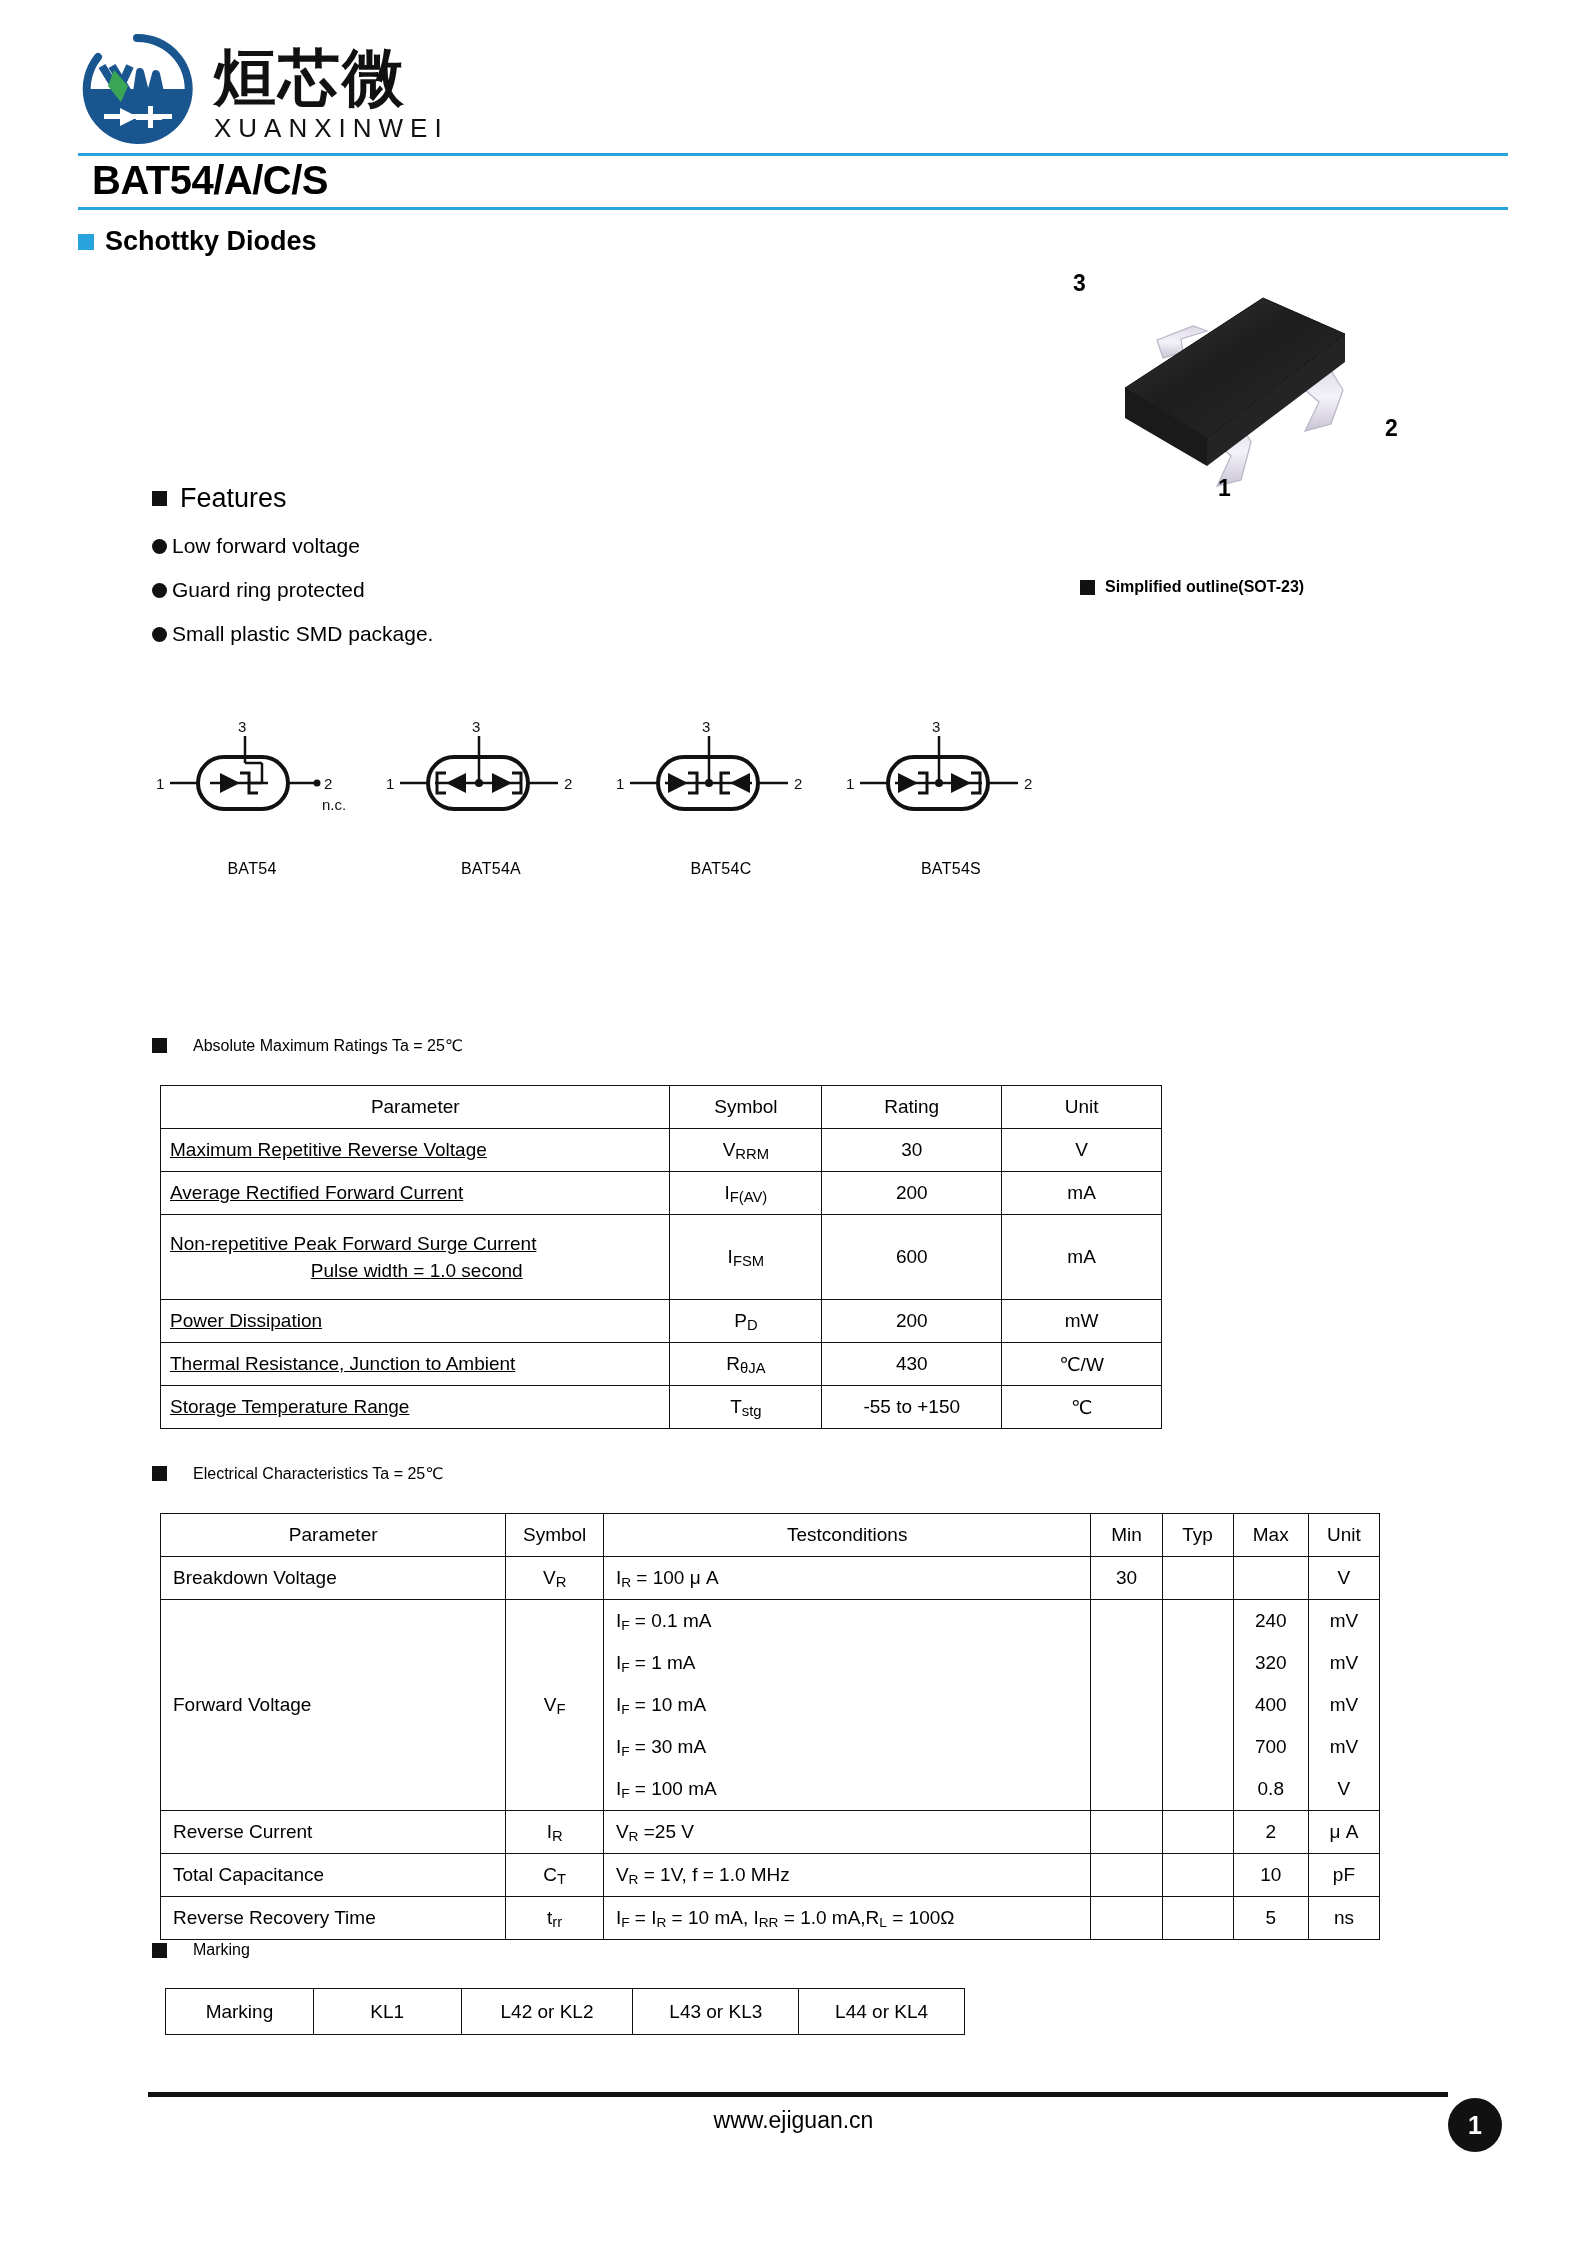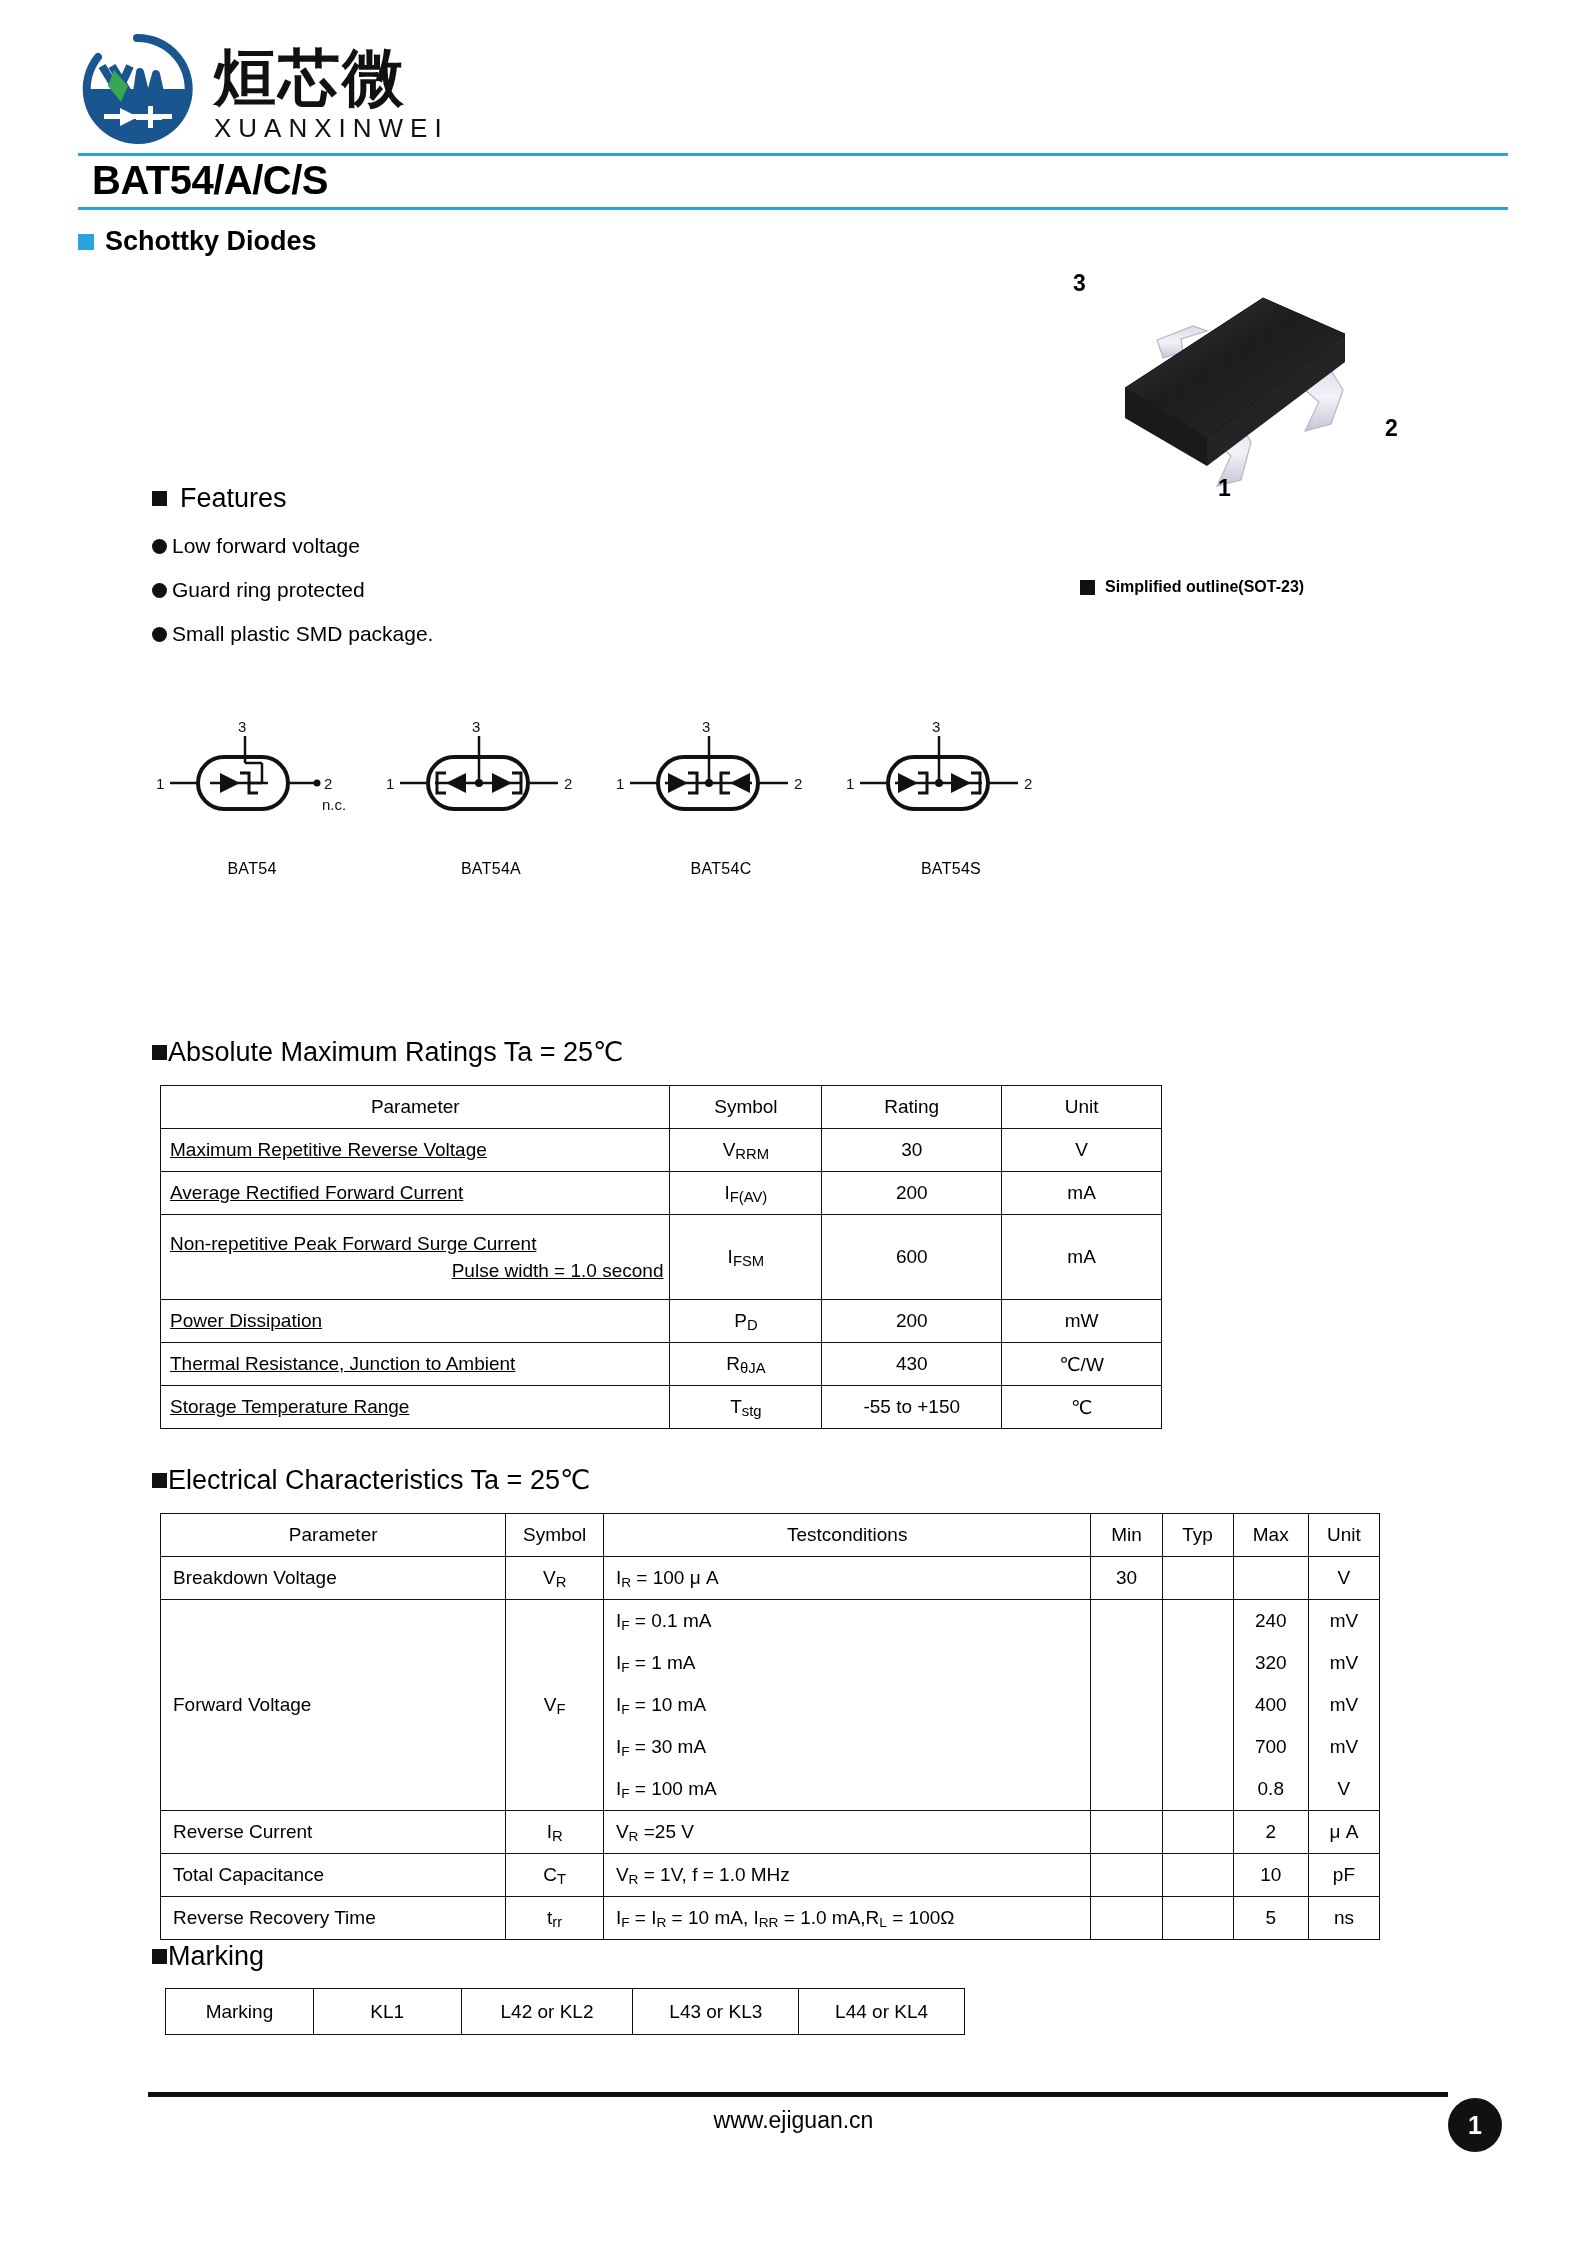--- a/index.html
+++ b/index.html
@@ -37,29 +37,29 @@
   .pkg{position:absolute;left:1095px;top:290px;width:330px;height:200px;}
   .pkg-label{position:absolute;left:1080px;top:578px;font-size:16px;font-weight:700;display:flex;align-items:center;gap:10px;white-space:nowrap;}
   .pin-num{position:absolute;font-size:23px;font-weight:700;}
 
   
   .symbols{position:absolute;left:150px;top:720px;width:1000px;height:170px;}
   .sym{position:absolute;top:0;width:230px;text-align:center;}
   .sym-cap{font-size:16px;margin-top:6px;letter-spacing:.3px;}
 
   
-  .sec-head{position:absolute;font-size:27px;display:flex;align-items:center;gap:1px;white-space:nowrap;}
+  .sec-head{position:absolute;font-size:16px;display:flex;align-items:center;gap:26px;white-space:nowrap;}
 
   
   table{border-collapse:collapse;font-size:19px;}
   td,th{border:1.5px solid #111;font-weight:400;padding:3px 0;text-align:center;vertical-align:middle;}
   .tbl-abs{position:absolute;left:160px;top:1085px;width:1002px;}
   .tbl-abs td{height:36px;}
   .tbl-abs .pl{text-align:left;padding-left:9px;text-decoration:underline;}
-  .pw-line{display:block;text-align:right;padding-right:6px;margin-top:5px;}
+  .pw-line{display:block;text-align:center;padding-right:6px;margin-top:5px;}
 
   .tbl-ec{position:absolute;left:160px;top:1513px;width:1220px;}
   .tbl-ec td{height:36px;}
   .tbl-ec .pl{text-align:left;padding-left:12px;}
 
   .tbl-mark{position:absolute;left:165px;top:1988px;width:800px;}
   .tbl-mark td{height:39px;}
 
   sub{font-size:.72em;vertical-align:baseline;position:relative;top:.22em;}
   .sc{font-size:.78em;margin-top:8px;}

